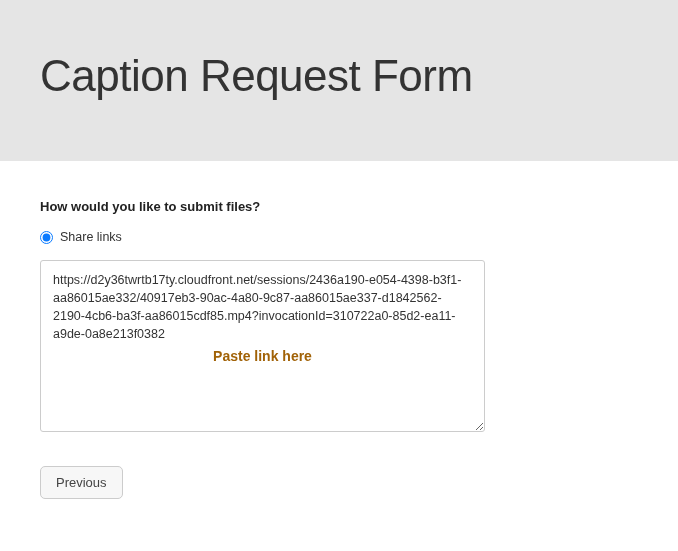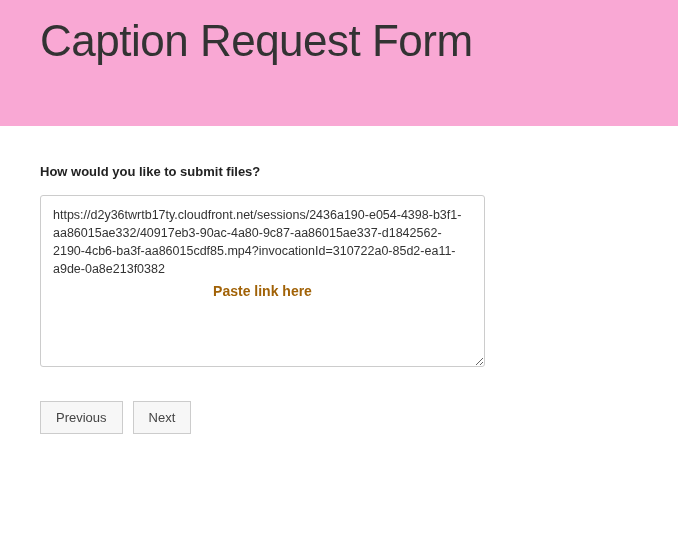--- a/index.html
+++ b/index.html
@@ -4,22 +4,22 @@
 <style>
   * { box-sizing: border-box; margin: 0; padding: 0; }
   body {
     font-family: "Helvetica Neue", Helvetica, Arial, sans-serif;
     background: #fff;
     width: 678px;
     height: 551px;
     overflow: hidden;
   }
   .header {
-    background: #f9a8d4;
-    padding: 16px 40px 60px 40px;
+    background: #e5e5e5;
+    padding: 51px 40px 60px 40px;
   }
   .header h1 {
     font-size: 44px;
     font-weight: 500;
     color: #333;
     letter-spacing: -0.5px;
   }
   .content {
     padding: 30px 40px 20px 40px;
     margin-top: 8px;
@@ -74,43 +74,46 @@
     font-size: 14px;
     pointer-events: none;
   }
   .button-row {
     display: flex;
     gap: 10px;
   }
   .btn {
     background: #f7f7f7;
     border: 1px solid #ccc;
-    border-radius: 0;
+    border-radius: 5px;
     padding: 8px 15px;
     font-size: 13px;
     color: #444;
     cursor: pointer;
     font-family: inherit;
   }
 </style>
 </head>
 <body>
 
 <div class="header">
   <h1>Caption Request Form</h1>
 </div>
 
 <div class="content">
   <div class="question">How would you like to submit files?</div>
 
   <div class="radio-group">
+    <label class="radio-row">
+      <input type="radio" name="submit-method" checked="" style="">
+      <span>Share links</span>
+    </label>
   </div>
 
   <div class="textarea-wrap">
     <textarea class="link-textarea" style="">https://d2y36twrtb17ty.cloudfront.net/sessions/2436a190-e054-4398-b3f1-aa86015ae332/40917eb3-90ac-4a80-9c87-aa86015ae337-d1842562-2190-4cb6-ba3f-aa86015cdf85.mp4?invocationId=310722a0-85d2-ea11-a9de-0a8e213f0382</textarea>
     <div class="overlay-label">Paste link here</div>
   </div>
 
   <div class="button-row">
     <button class="btn">Previous</button>
-    <button class="btn">Next</button>
   </div>
 </div>
 
 </body></html>

